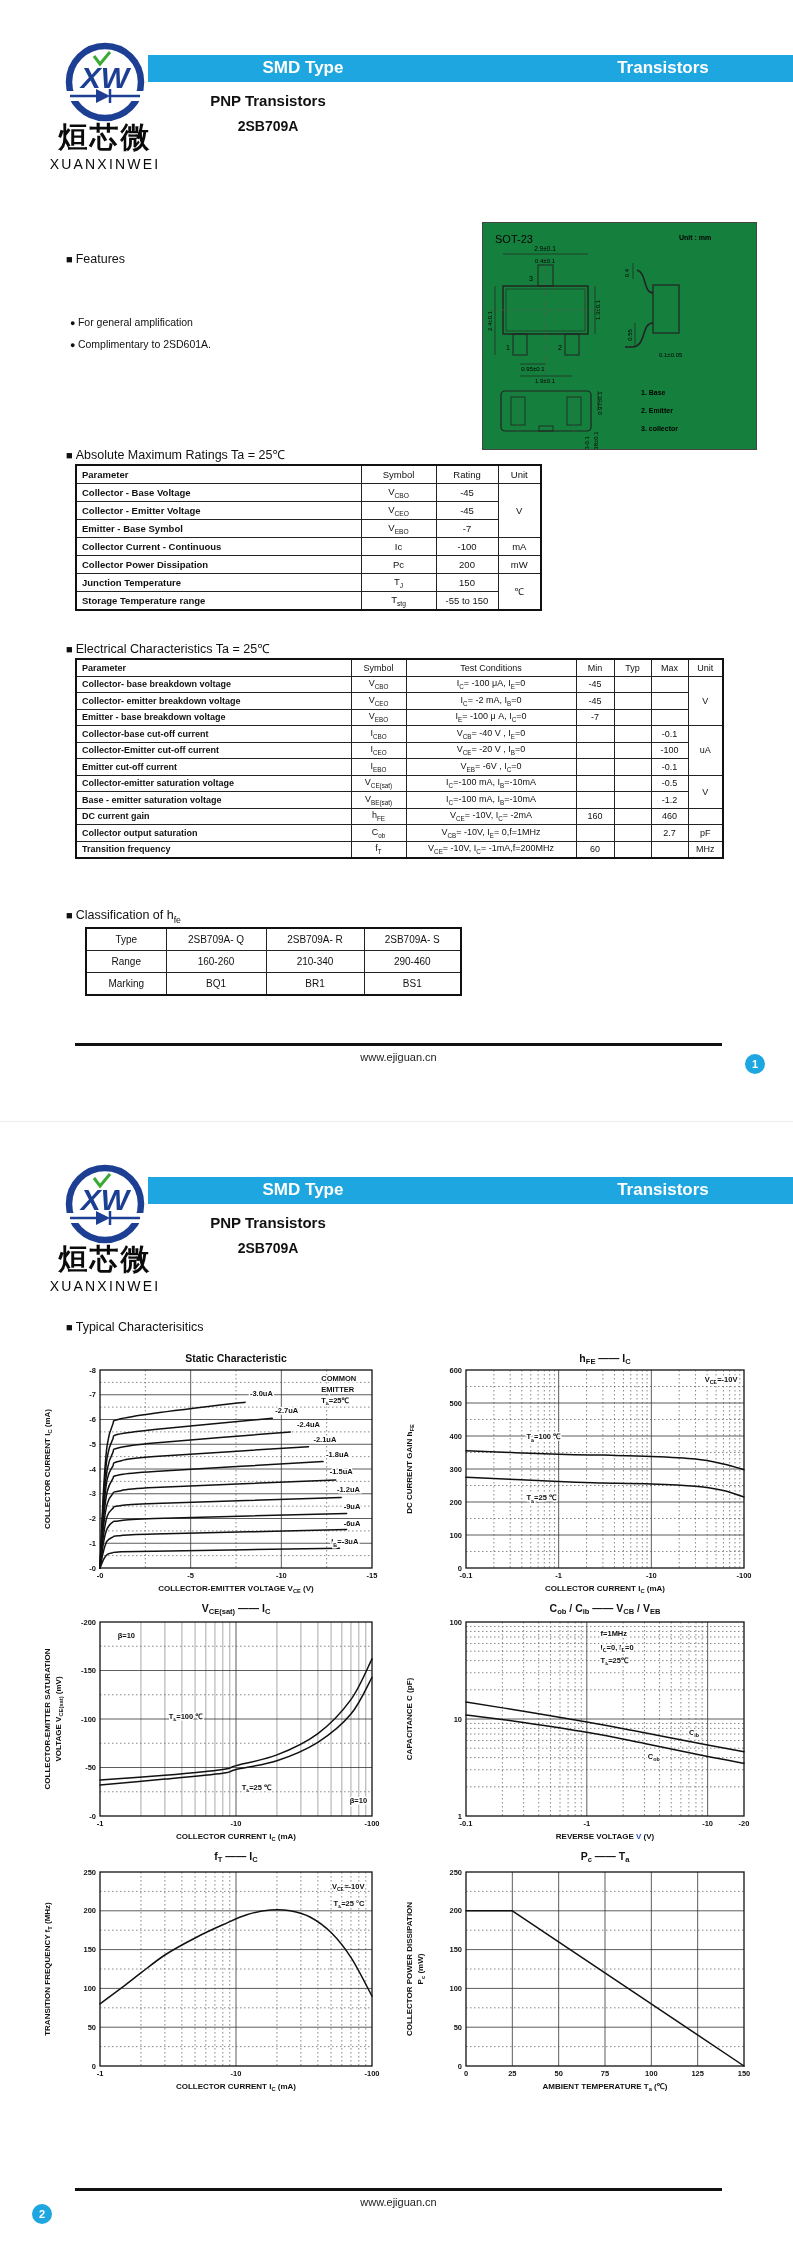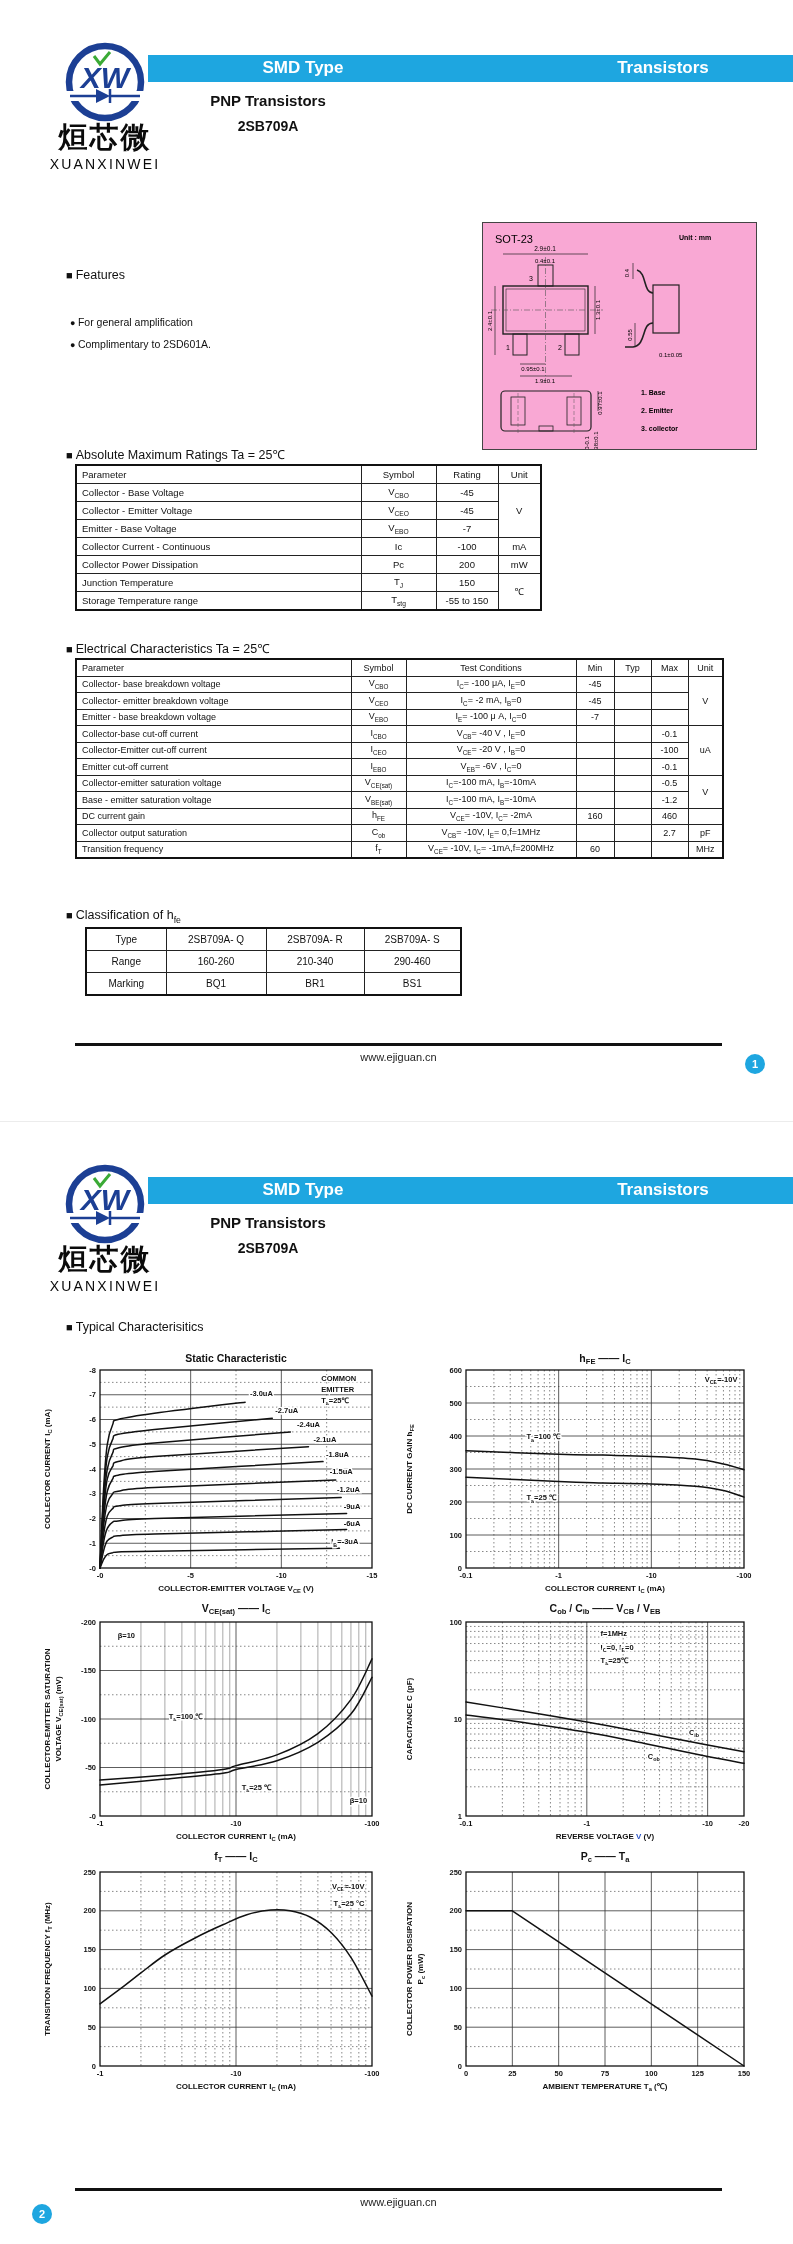--- a/index.html
+++ b/index.html
@@ -20,29 +20,29 @@
   .feature-item::before{content:"● ";font-size:9px;}
   
   .tblwrap{position:absolute;}
   table{border-collapse:collapse;table-layout:fixed;width:100%;background:#fff;}
   table{border:2px solid #111;}
   td,th{border:1px solid #222;text-align:center;vertical-align:middle;font-weight:normal;
         padding:1px 3px;overflow:hidden;white-space:nowrap;}
   .t1 td,.t1 th{font-size:9.5px;height:15px;}
   .t2 td,.t2 th{font-size:9px;height:13.5px;}
   .t3 td{font-size:10px;height:19px;margin-left:20px;}
-  .left-first td:first-child{text-align:left;padding-left:5px;}
+  .left-first td:first-child{text-align:left;padding-left:5px;font-weight:bold;}
   sub{font-size:70%;}
   
   .footer-rule{position:absolute;left:75px;width:647px;height:3px;background:#111;}
   .footer-url{position:absolute;left:75px;width:647px;text-align:center;font-size:11px;color:#222;}
   .page-circle{position:absolute;width:20px;height:20px;border-radius:50%;background:#1ea6e0;
                color:#fff;font-size:11px;font-weight:bold;text-align:center;line-height:20px;}
   .chart{position:absolute;}
-  .pkgbox{position:absolute;left:482px;top:222px;width:273px;height:226px;border:1px solid #444;background:#f9a8d4;}
+  .pkgbox{position:absolute;left:482px;top:222px;width:273px;height:226px;border:1px solid #444;background:#15803d;}
   svg text{font-family:"Liberation Sans",sans-serif;}
 </style>
 </head>
 <body>
 
 <div class="sheet">
   <div class="page-divider abs" style="top:1121px"></div>
 
   <svg class="abs" style="left:50px;top:38px" width="110" height="92" viewBox="0 0 110 92">
     <circle cx="55" cy="44" r="36" fill="none" stroke="#1c3f94" stroke-width="6.5"></circle>
@@ -57,21 +57,21 @@
   <div class="logo-cn" style="top:118px">烜芯微</div>
   <div class="logo-latin" style="top:156px">XUANXINWEI</div>
 
   <div class="banner" style="top:55px">
     <span class="banner-text" style="left:75px">SMD Type</span>
     <span class="banner-text" style="left:435px">Transistors</span>
   </div>
   <div class="doc-title" style="top:92px;font-size:15px">PNP  Transistors</div>
   <div class="doc-title" style="top:118px;font-size:14px">2SB709A</div>
 
-  <div class="sec-head" style="left:66px;top:268px">Features</div>
+  <div class="sec-head" style="left:66px;top:252px">Features</div>
   <div class="feature-item" style="left:70px;top:284px">For general amplification</div>
   <div class="feature-item" style="left:70px;top:306px">Complimentary to 2SD601A.</div>
 
   <div class="pkgbox">
     <svg width="273" height="226" viewBox="0 0 273 226">
       <text x="12" y="20" font-size="11" font-family="DejaVu Sans Mono, monospace">SOT-23</text>
       <text x="196" y="17" font-size="7" font-weight="bold">Unit : mm</text>
 
       <rect x="20" y="63" width="85" height="48" fill="none" stroke="#222" stroke-width="1.4"></rect>
       <rect x="23" y="66" width="79" height="42" fill="none" stroke="#222" stroke-width="0.6"></rect>
@@ -142,21 +142,21 @@
             <td>V<sub>CBO</sub></td>
             <td>-45</td>
             <td rowspan="3">V</td>
           </tr>
           <tr>
             <td>Collector - Emitter Voltage</td>
             <td>V<sub>CEO</sub></td>
             <td>-45</td>
           </tr>
           <tr>
-            <td>Emitter - Base Voltage</td>
+            <td>Emitter - Base Symbol</td>
             <td>V<sub>EBO</sub></td>
             <td>-7</td>
           </tr>
           <tr>
             <td>Collector Current  - Continuous</td>
             <td>Ic</td>
             <td>-100</td>
             <td>mA</td>
           </tr>
           <tr>

